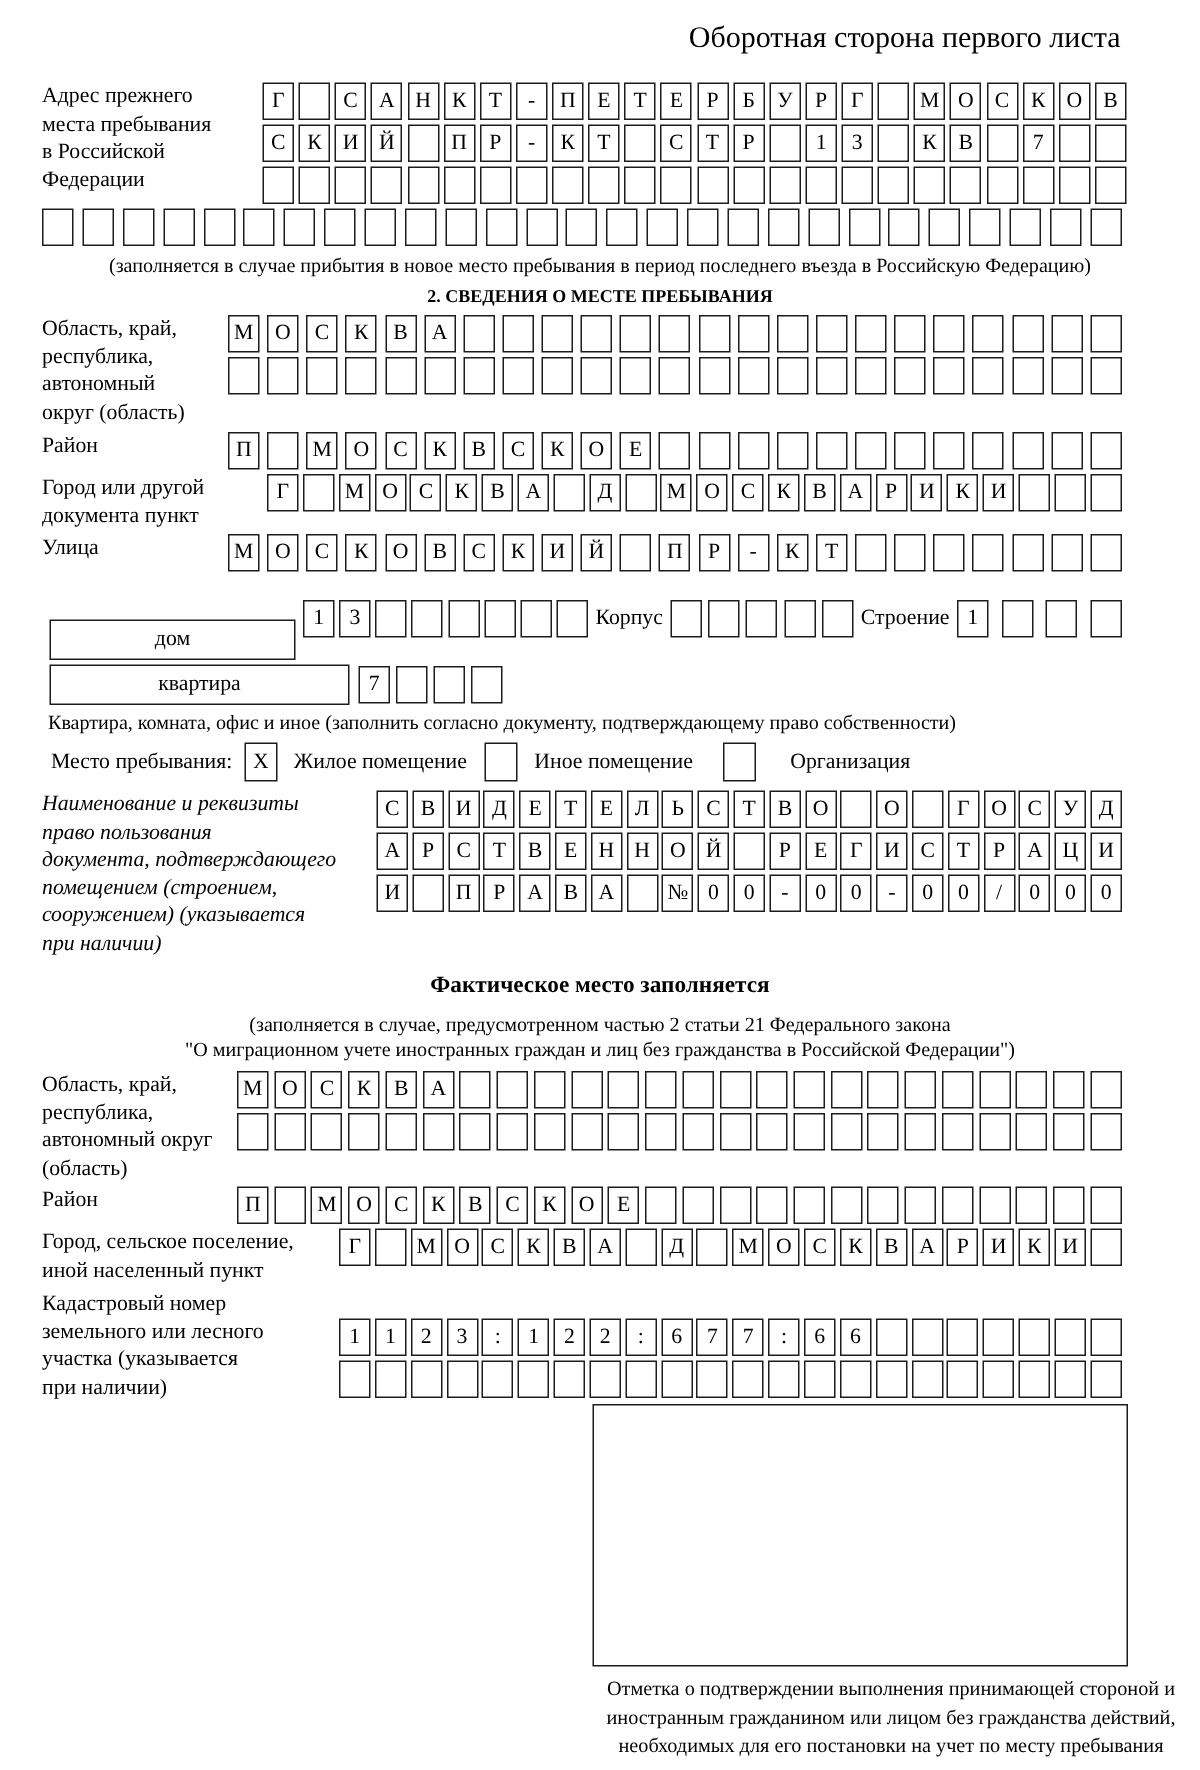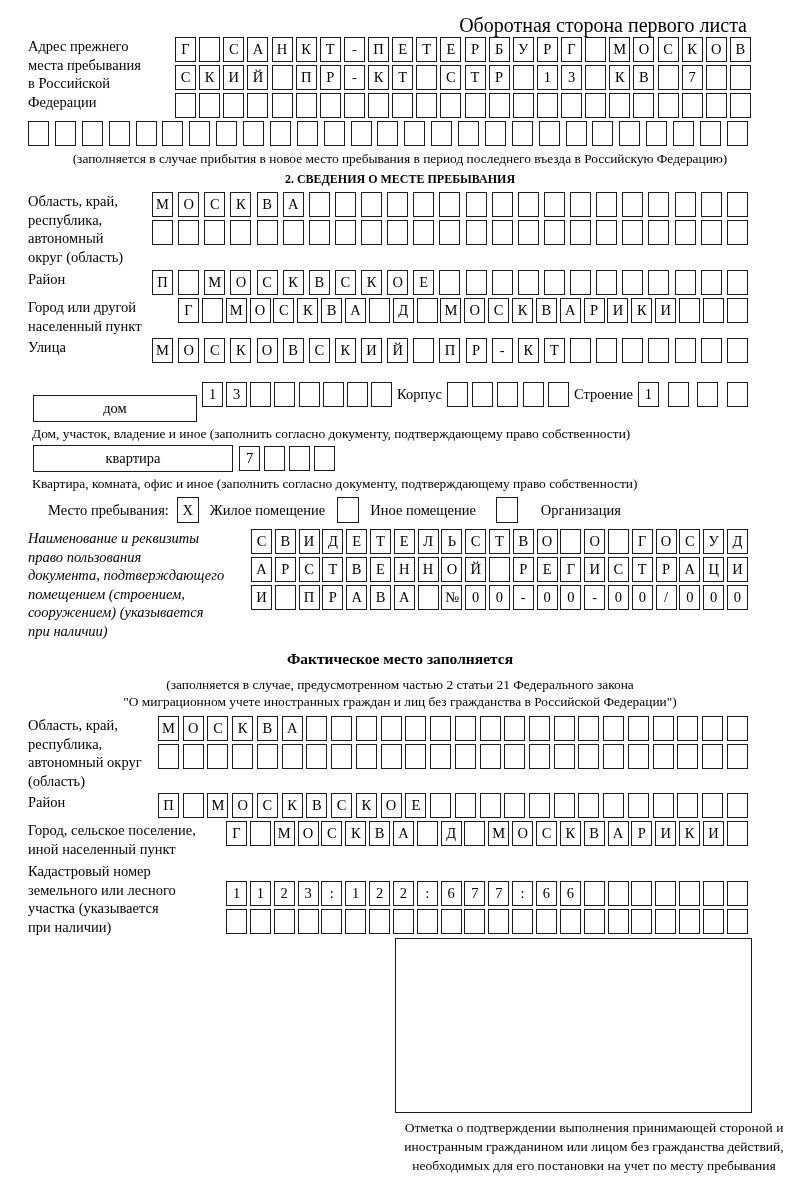--- a/index.html
+++ b/index.html
@@ -16,25 +16,25 @@
   .note-left{font-size:13.4px;margin-left:4px;line-height:17px;}
   .h-main{font-weight:bold;font-size:12px;text-align:center;margin:5px 0 5px 0;}
   .h-sub{font-weight:bold;font-size:15.5px;text-align:center;}
   .wide-box{border:1.5px solid #1c1c1c;height:27px;display:flex;align-items:center;
             justify-content:center;font-size:14.5px;box-sizing:border-box;flex-shrink:0;}
   .checkbox{width:22px;height:26px;border:1.5px solid #1c1c1c;box-sizing:border-box;
             display:flex;align-items:center;justify-content:center;font-size:14.5px;flex-shrink:0;}
   .house-row{display:flex;align-items:center;margin-left:5px;width:715px;justify-content:space-between;margin-top:4px;}
   .inline-lbl{font-size:14.5px;flex-shrink:0;}
   .apt-row{display:flex;align-items:center;margin-left:5px;margin-top:3px;}
-  .stay-row{display:flex;align-items:center;font-size:14.5px;margin-left:20px;margin-top:5px;}
+  .stay-row{display:flex;align-items:center;font-size:14.5px;margin-left:6px;margin-top:5px;}
   .stamp-box{width:357px;height:175px;border:1.6px solid #1c1c1c;margin-left:367px;box-sizing:border-box;margin-top:2px;}
   .stamp-caption{width:436px;margin-left:348px;text-align:center;font-size:13.5px;line-height:19px;margin-top:5px;}
   .mt3{margin-top:3px;} .mt4{margin-top:4px;} .mt6{margin-top:6px;} .mt8{margin-top:8px;}
-  .mt10{margin-top:10px;} .mt18{}
+  .mt10{margin-top:10px;} .mt18{margin-top:18px;}
 </style>
 </head>
 <body>
 
 <div class="page">
 
   <div class="back-note">Оборотная сторона первого листа</div>
 
   <div class="block mt18">
     <div class="lbl" style="width:147px;">
@@ -243,21 +243,21 @@
         <div class="cell"></div>
         <div class="cell"></div>
         <div class="cell"></div>
         <div class="cell"></div>
       </div>
   </div>
 
   <div class="block mt3">
     <div class="lbl" style="width:150px;">
       <div>Город или другой</div>
-      <div>населенный пункт</div>
+      <div>документа пункт</div>
     </div>
     <div class="cellrow" style="width:570px;">
         <div class="cell">Г</div>
         <div class="cell"></div>
         <div class="cell">М</div>
         <div class="cell">О</div>
         <div class="cell">С</div>
         <div class="cell">К</div>
         <div class="cell">В</div>
         <div class="cell">А</div>
@@ -330,21 +330,20 @@
         <div class="cell"></div>
       </div>
     <div class="inline-lbl">Строение</div>
     <div class="cellrow" style="width:110px;">
         <div class="cell">1</div>
         <div class="cell"></div>
         <div class="cell"></div>
         <div class="cell"></div>
       </div>
   </div>
-  <div class="note-left mt3">Дом, участок, владение и иное (заполнить согласно документу, подтверждающему право собственности)</div>
 
   <div class="apt-row">
     <div class="wide-box" style="width:200px;">квартира</div>
     <div class="cellrow" style="width:96px;margin-left:6px;">
         <div class="cell">7</div>
         <div class="cell"></div>
         <div class="cell"></div>
         <div class="cell"></div>
       </div>
   </div>

